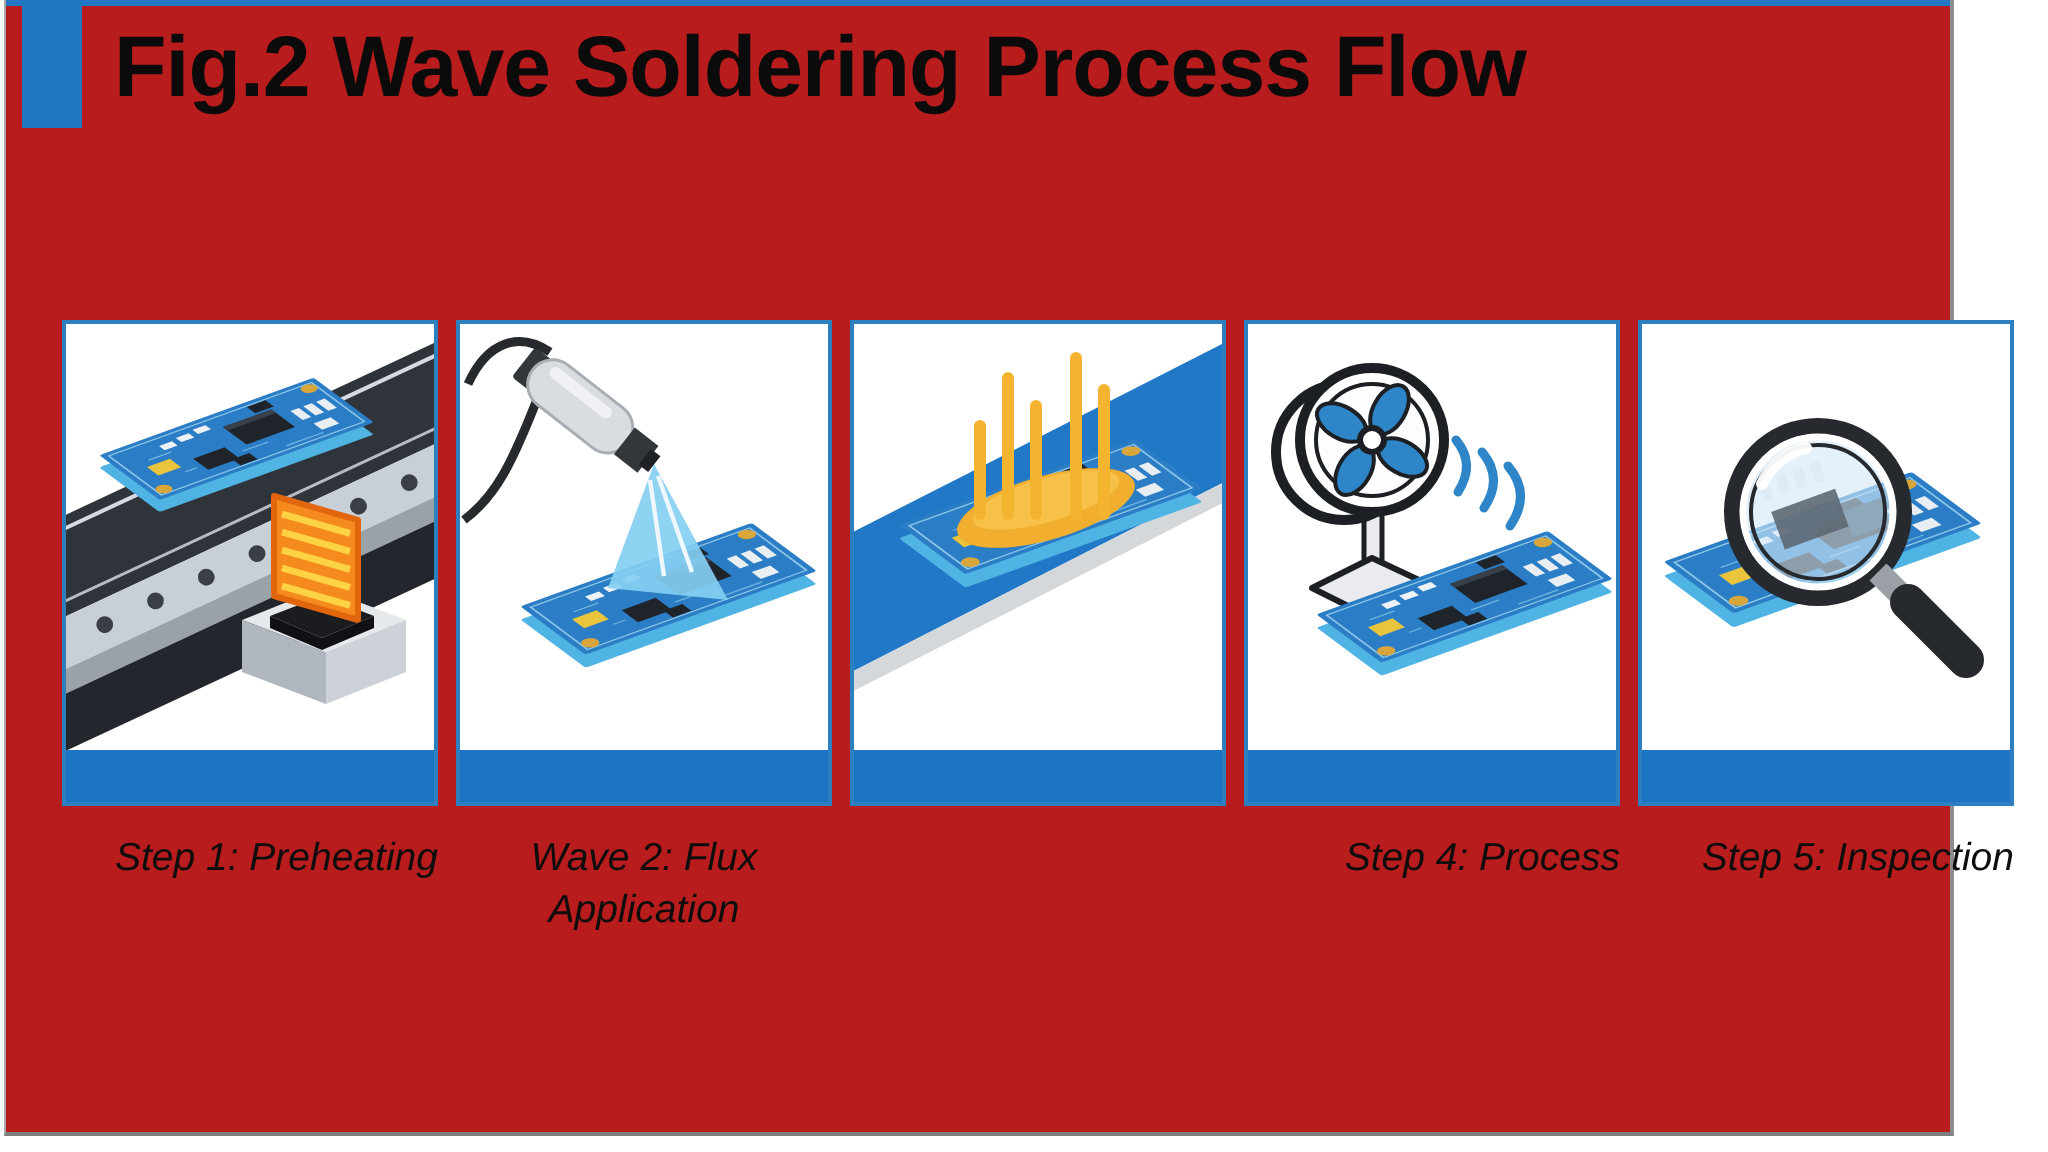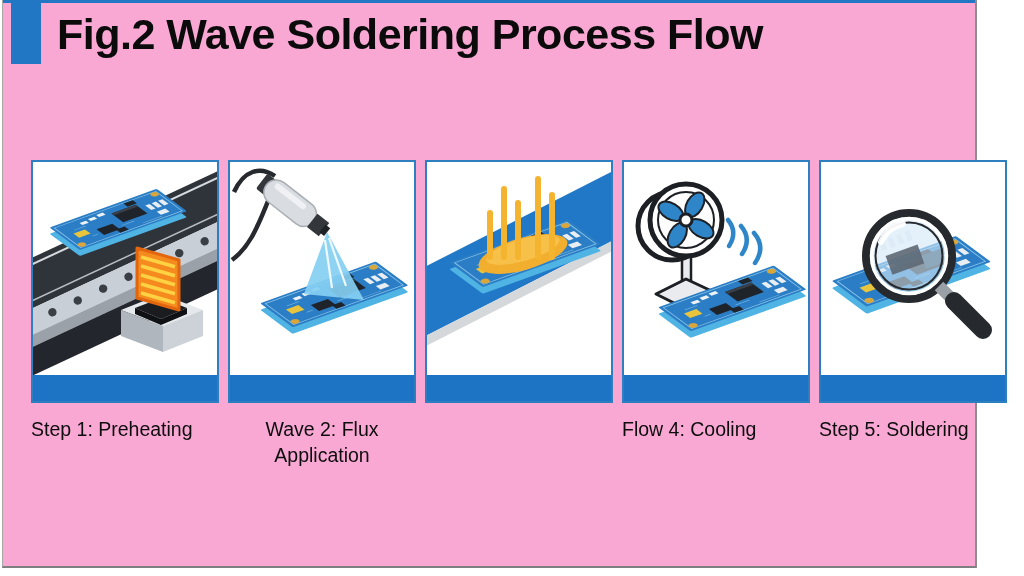--- a/index.html
+++ b/index.html
@@ -1,27 +1,27 @@
 <!DOCTYPE html>
 <html><head>
 <meta charset="utf-8">
 <style>
   * { margin:0; padding:0; box-sizing:border-box; }
   html,body { width:1024px; height:576px; background:#ffffff; overflow:hidden;
               font-family:"Liberation Sans", sans-serif; }
   .slide { position:absolute; left:2px; top:0; width:975px; height:568px;
-           background:#f9a8d4;
+           background:#b91c1c;
            border-left:1px solid #a8a8a8; border-right:2px solid #8d8d8d;
            border-bottom:2px solid #7f7f7f; }
   .top-accent { position:absolute; left:0; top:0; right:0; height:3px; background:#2277c4; }
   .title-block { position:absolute; left:8px; top:2px; width:30px; height:62px; background:#2277c4; }
   .page-title { position:absolute; left:54px; top:10px; font-size:43px; font-weight:bold;
                 color:#0b0b0b; letter-spacing:-0.5px; white-space:nowrap; }
   .cards { position:absolute; left:28px; top:160px; display:flex; gap:9px; }
-  .step { width:188px; display:flex; flex-direction:column; align-items:flex-start; }
+  .step { width:188px; display:flex; flex-direction:column; align-items:flex-end;font-style:italic; }
   .card { height:243px; border:2px solid #2e7fc0; background:#ffffff;
           display:flex; flex-direction:column; }
   .card-art { flex:1; overflow:hidden; }
   .card-art svg { display:block; width:100%; height:100%; }
   .card-bar { height:26px; background:#1d74c4; }
   .card-label { margin-top:13px; text-align:center; font-size:19.5px; line-height:1.35;
                 color:#0d0d0d; }
   .hidden-defs { position:absolute; width:0; height:0; }
 </style>
 </head>
@@ -182,21 +182,21 @@
             <g stroke="#2e86c8" stroke-width="4.5" fill="none" stroke-linecap="round">
               <path d="M104,58 q10,12 1,26"></path>
               <path d="M117,64 q11,13 1,28"></path>
               <path d="M130,71 q12,14 1,30"></path>
             </g>
             <use href="#pcb" transform="translate(26,96) scale(0.82)"></use>
           </svg>
         </div>
         <div class="card-bar"></div>
       </div>
-      <div class="card-label">Flow 4: Cooling</div>
+      <div class="card-label">Step 4: Process</div>
     </div>
 
     <div class="step">
       <div class="card">
         <div class="card-art">
           <svg viewBox="0 0 184 213" preserveAspectRatio="xMidYMid meet">
             <defs>
               <clipPath id="lensClip">
                   <circle cx="88" cy="94" r="41"></circle>
                 </clipPath>
@@ -219,17 +219,17 @@
             <circle cx="88" cy="94" r="43" fill="none" stroke="#26292d" stroke-width="8"></circle>
             <circle cx="88" cy="94" r="37.5" fill="none" stroke="#ffffff" stroke-width="3.5"></circle>
             <circle cx="88" cy="94" r="33.5" fill="none" stroke="#26292d" stroke-width="2"></circle>
             <path d="M60,80 a32,32 0 0 1 22,-18" stroke="#ffffff" stroke-width="6" fill="none" stroke-linecap="round" opacity="0.95"></path>
             <line x1="118" y1="124" x2="131" y2="137" stroke="#9aa0a6" stroke-width="12"></line>
             <line x1="133" y1="139" x2="162" y2="168" stroke="#26292d" stroke-width="18" stroke-linecap="round"></line>
           </svg>
         </div>
         <div class="card-bar"></div>
       </div>
-      <div class="card-label">Step 5: Soldering</div>
+      <div class="card-label">Step 5: Inspection</div>
     </div>
 
   </div>
 </div>
 
 </body></html>

